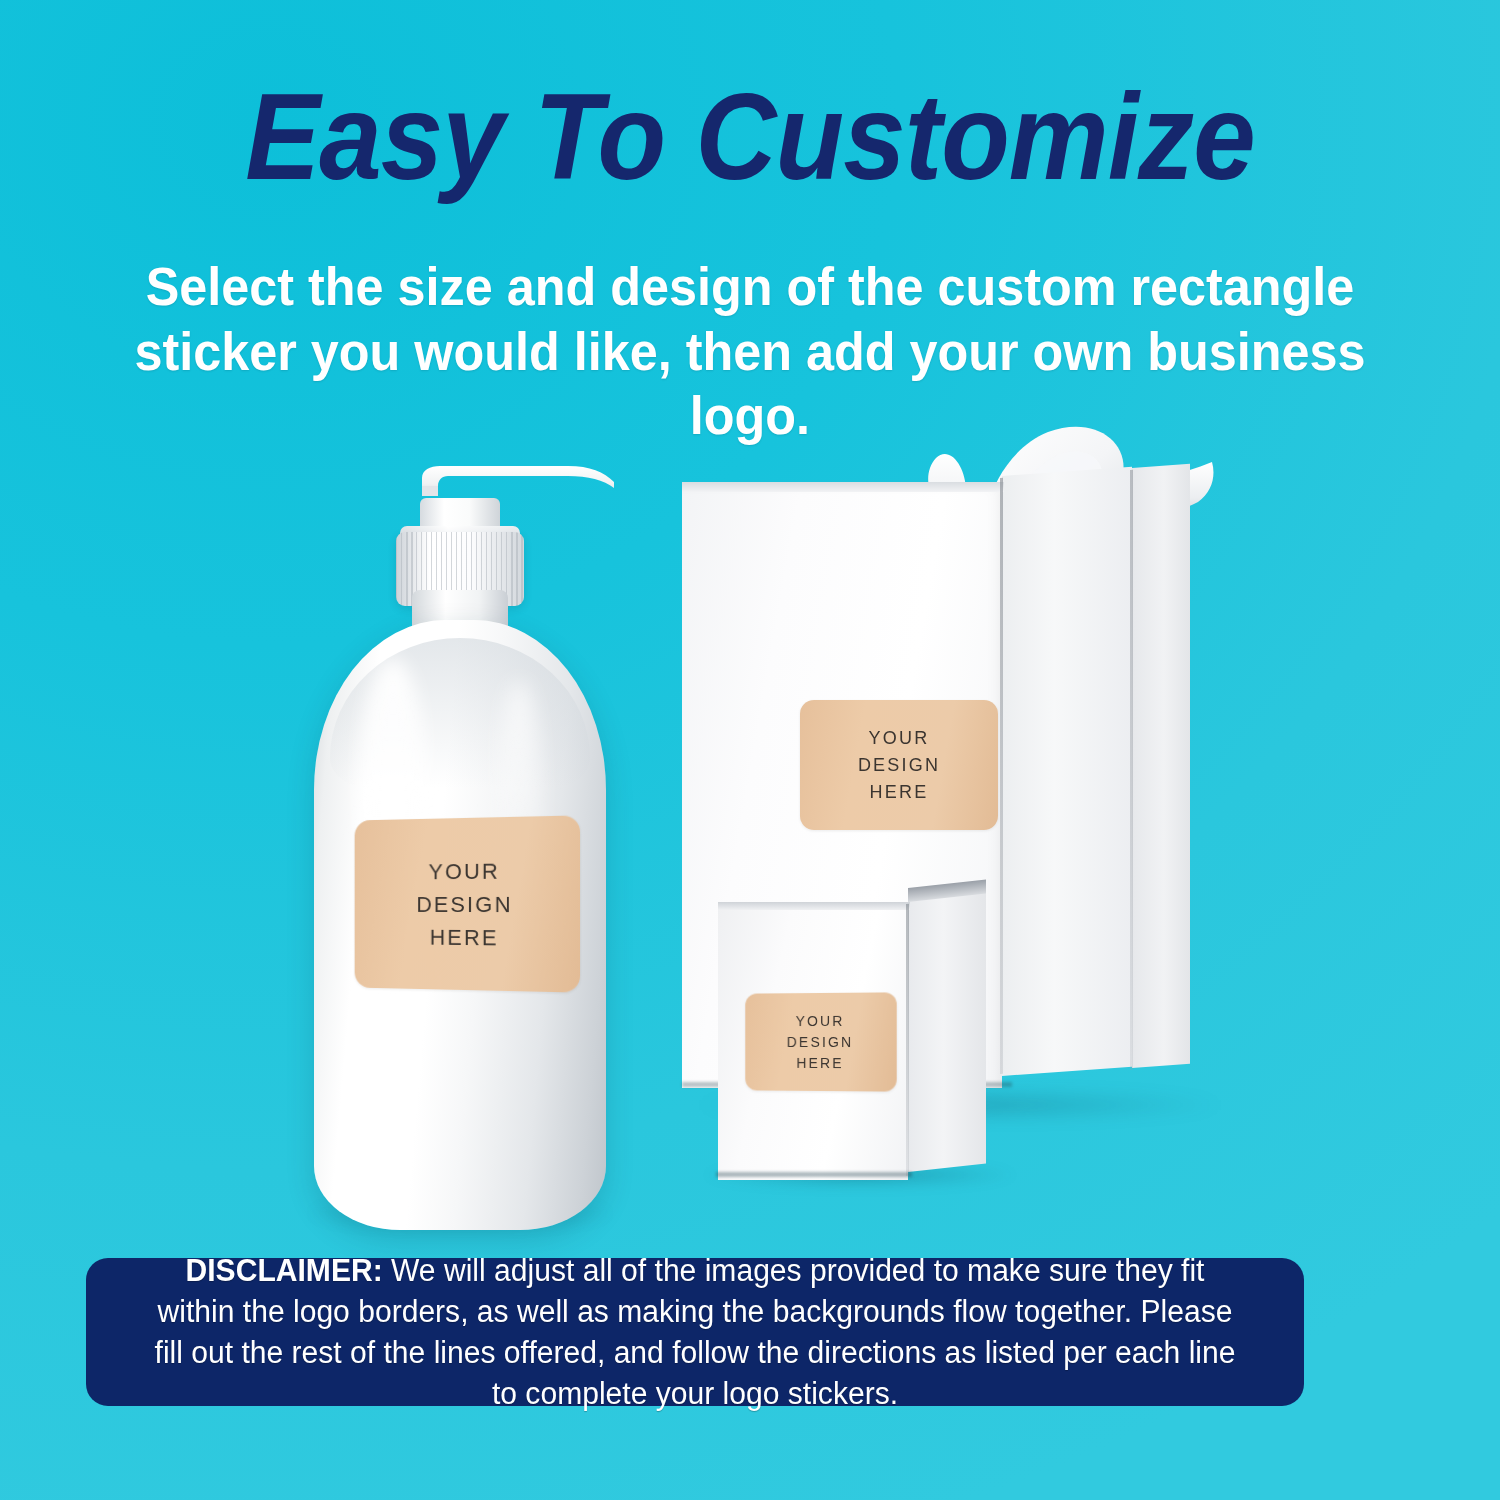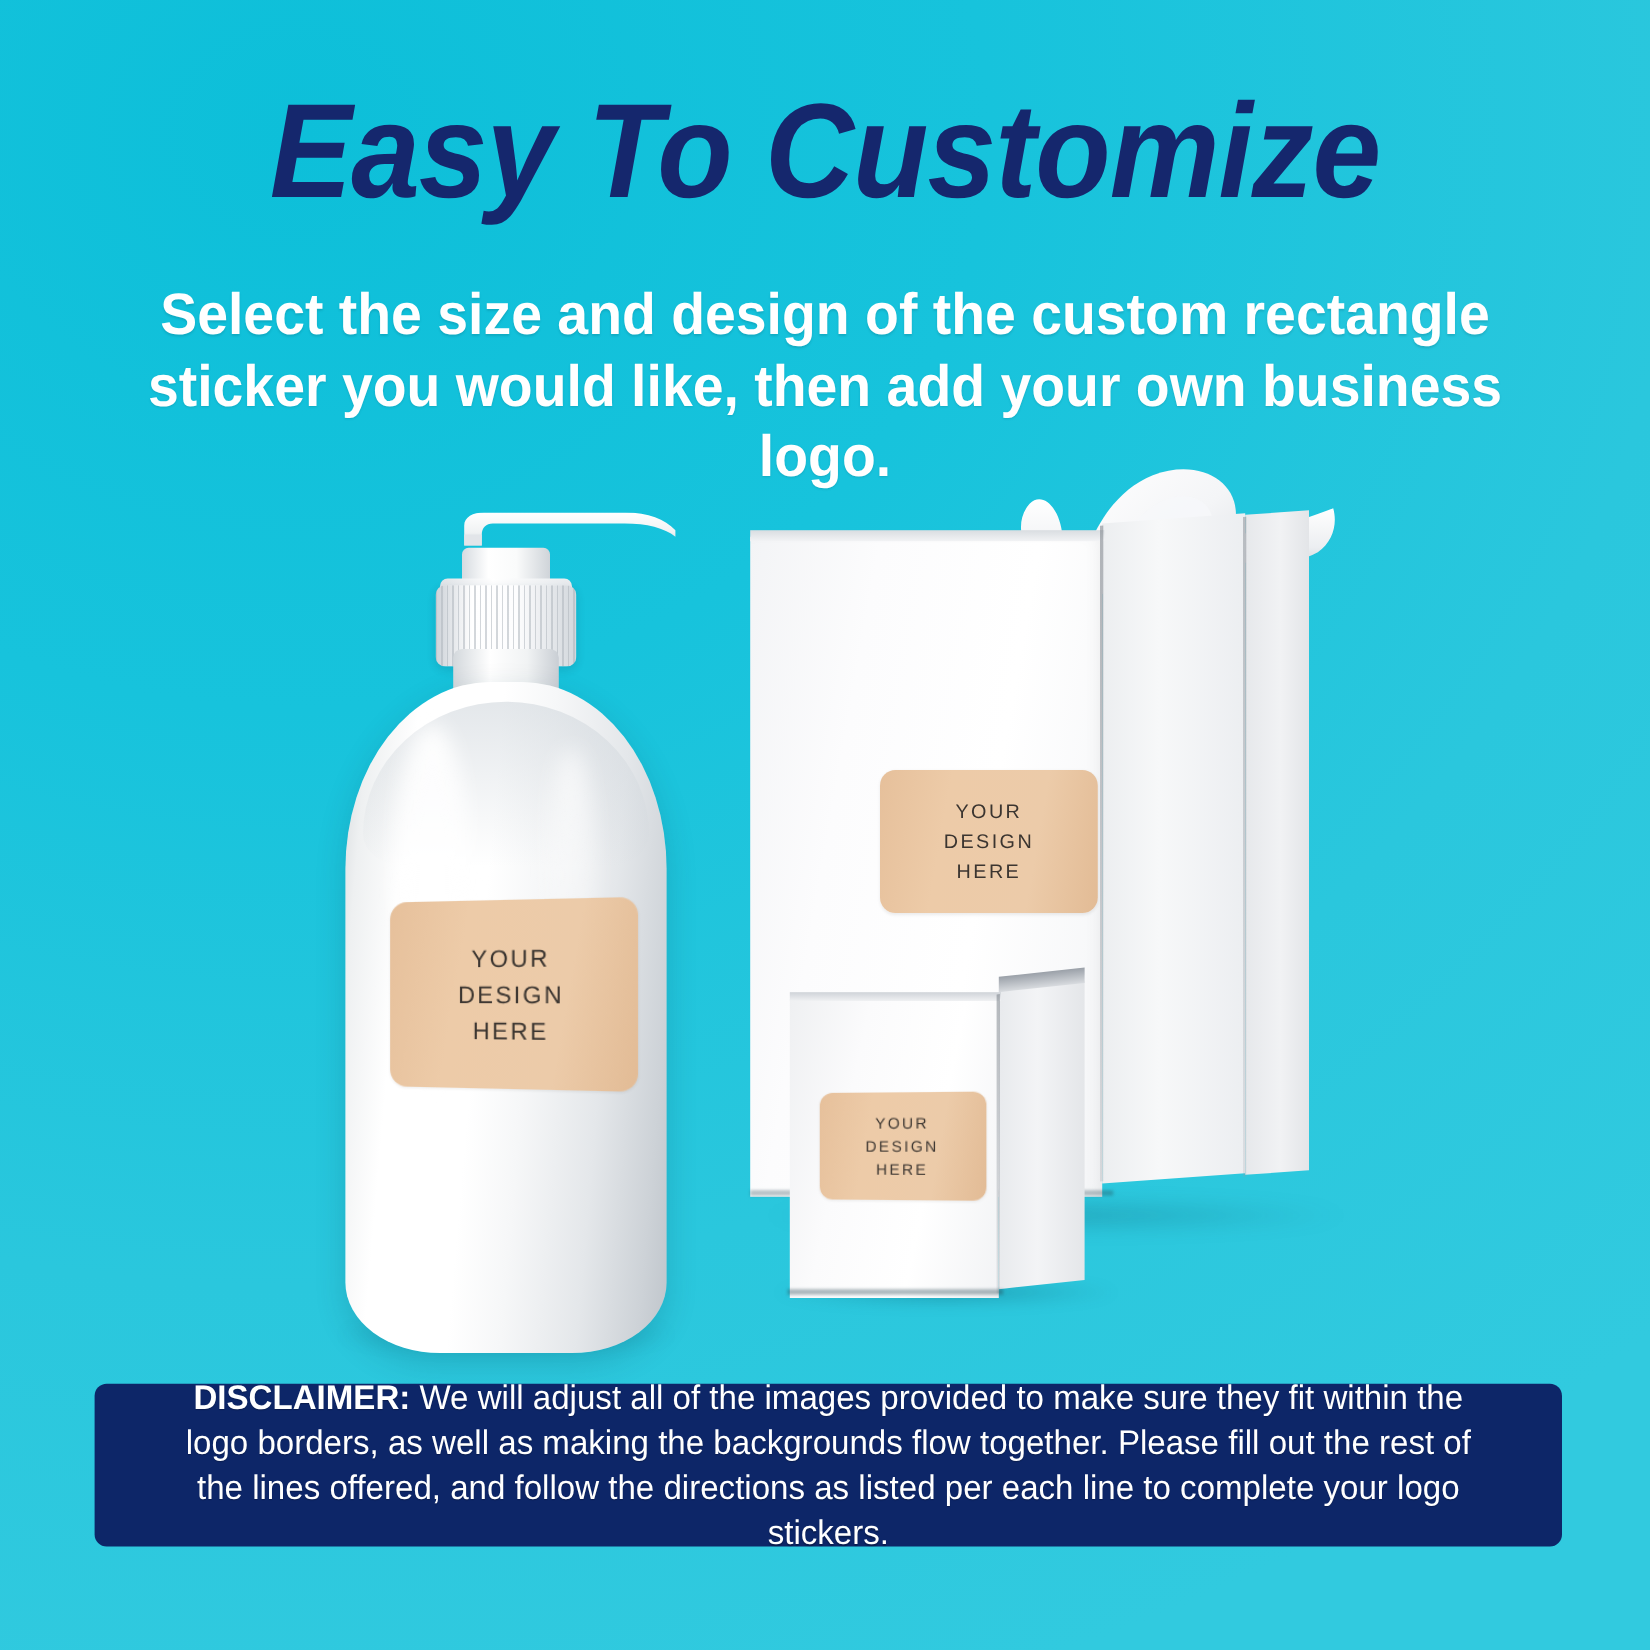--- a/index.html
+++ b/index.html
@@ -218,23 +218,23 @@
     background: rgba(40,70,85,0.32); filter: blur(1.5px);
   }
   .sb-baseline {
     position:absolute; left:716px; top:1172px; width:196px; height:5px;
     background: rgba(40,70,85,0.38); filter: blur(1.5px);
   }
 
   
   .disclaimer {
     position:absolute;
-    left:86px; top:1258px; width:1334px; height:148px;
+    left:86px; top:1258px; width:1218px; height:148px;
     background:#0d2668;
-    border-radius:11px;
+    border-radius:22px;
     display:flex; align-items:center; justify-content:center;
     padding:0 40px;
   }
   .disclaimer p {
     color:#ffffff;
     font-size:31px;
     line-height:1.33;
     text-align:center;
     transform: scaleX(0.97);
     text-shadow: 0 1px 1px rgba(0,0,0,0.25);

